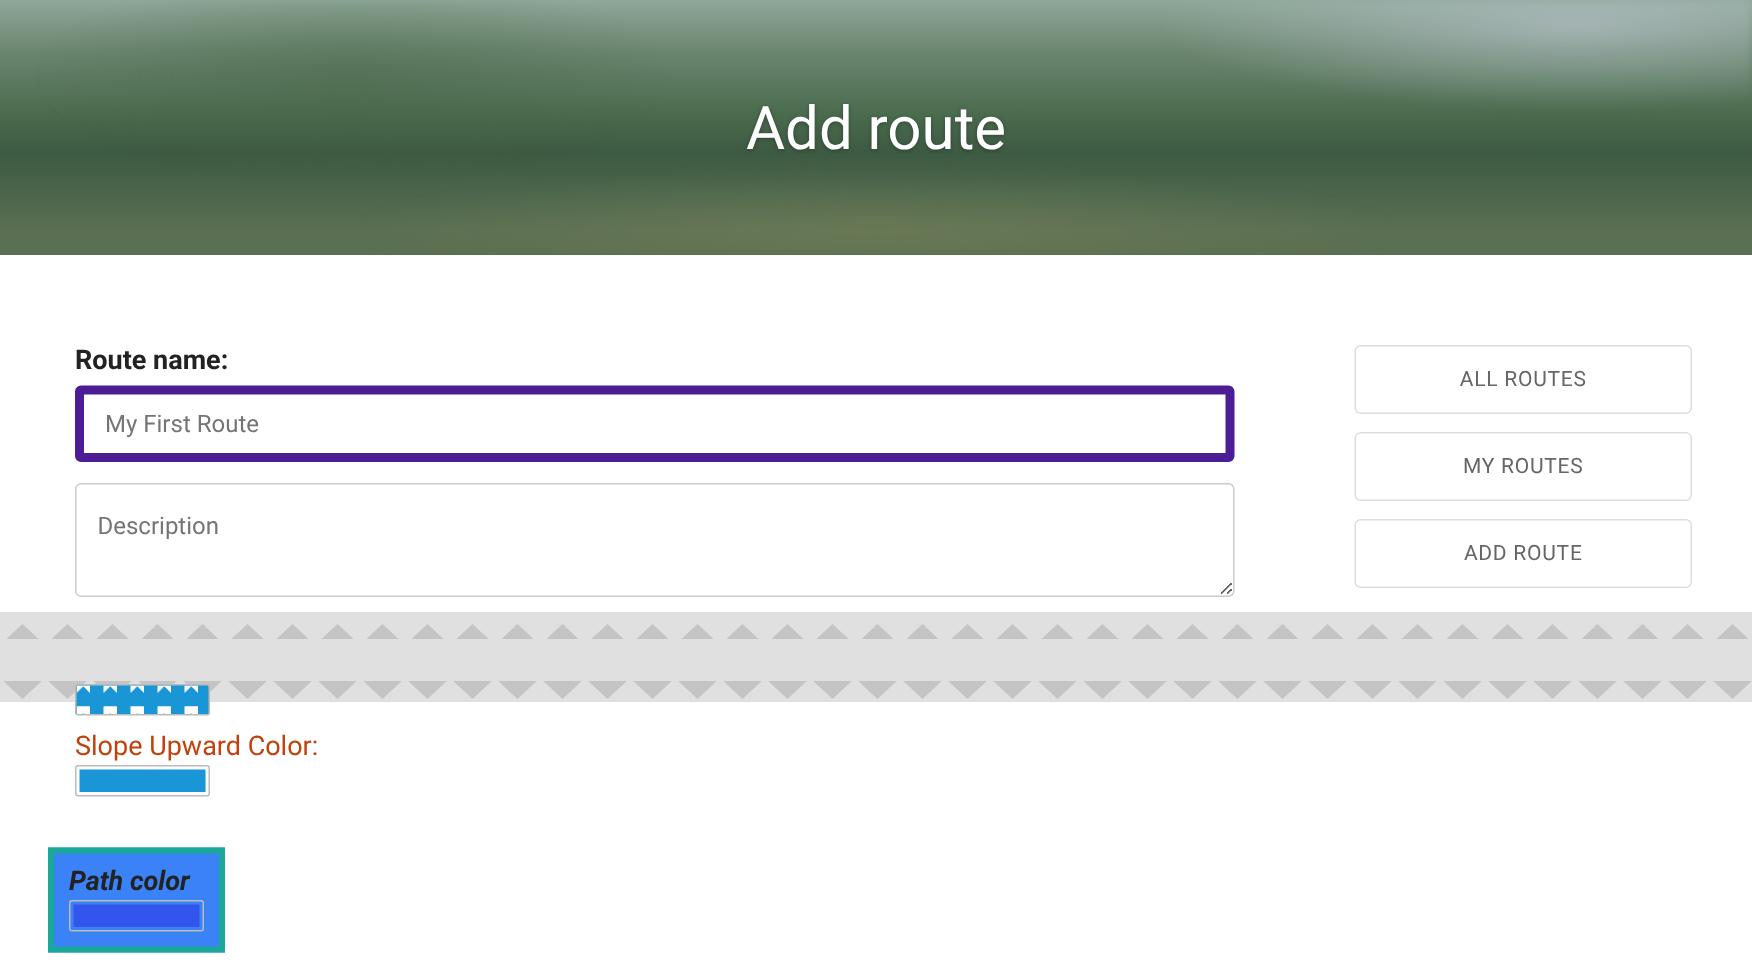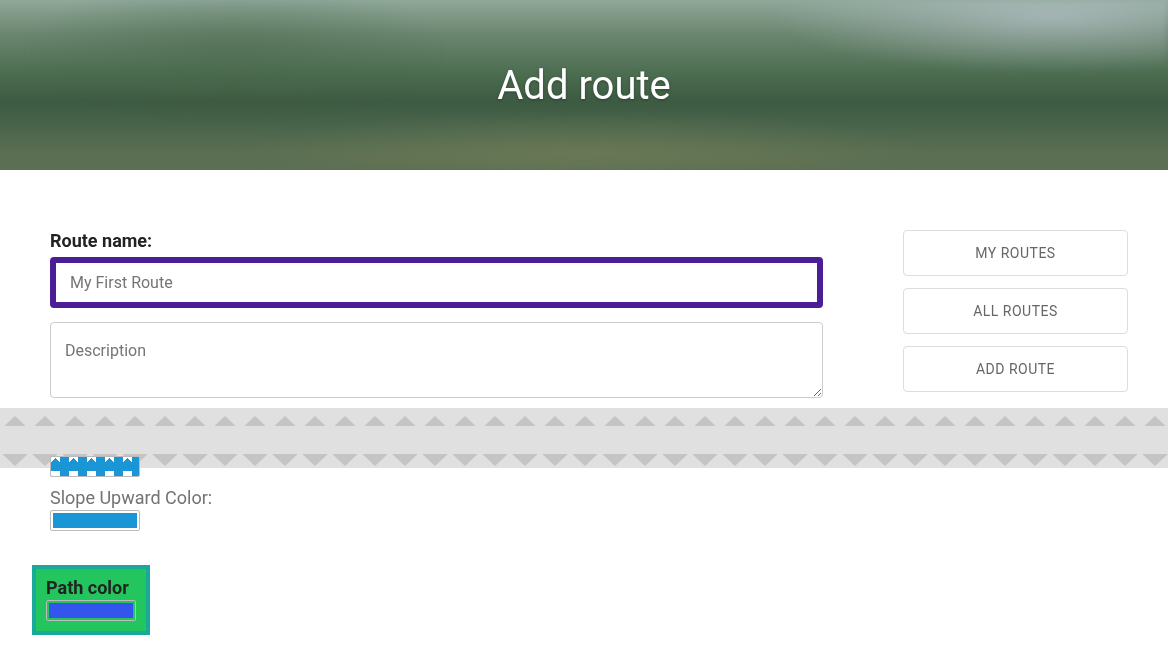--- a/index.html
+++ b/index.html
@@ -139,42 +139,43 @@
     .small-swatch-zigzag::before {
       content: "";
       position: absolute;
       inset: 0;
       background:
         linear-gradient(135deg, #fff 25%, transparent 25%) 0 -4px / 18px 18px,
         linear-gradient(-135deg, #fff 25%, transparent 25%) 9px -4px / 18px 18px;
     }
     .plain-label {
       font-size: 18px;
-      color: #737373;
+      color: #c2410c;
       margin-top: 10px;
     }
     .color-swatch {
       width: 90px;
       height: 21px;
       border: 1px solid #bbb;
       border-radius: 2px;
       padding: 2px;
       margin-top: 2px;
     }
     .color-swatch-inner {
       width: 100%;
       height: 100%;
     }
     .highlight-box {
       display: inline-block;
       border: 4px solid #1aa89b;
-      background: #22c55e;
+      background: #3b82f6;
       padding: 8px 10px 10px 10px;
       margin-top: 34px;
       margin-left: -18px;
+      font-style: italic;
     }
     .highlight-box .field-label {
       margin-bottom: 2px;
     }
   </style>
 </head>
 <body>
 
 <div class="hero">
   <h1 class="hero-title">Add route</h1>
@@ -182,22 +183,22 @@
 
 <div class="content">
   <div class="form-area">
     <label class="field-label">Route name:</label>
     <input type="text" class="text-input" placeholder="My First Route" style="">
 
     <textarea class="textarea" placeholder="Description" style=""></textarea>
   </div>
 
   <div class="sidebar">
+    <button class="nav-button">ALL ROUTES</button>
     <button class="nav-button">MY ROUTES</button>
-    <button class="nav-button">ALL ROUTES</button>
     <button class="nav-button">ADD ROUTE</button>
     <div class="maps-legend-title">Maps Legend</div>
   </div>
 </div>
 
 <div class="zigzag">
   <svg width="1168" height="60" viewBox="0 0 1168 60" preserveAspectRatio="none">
     <defs>
       <pattern id="zigtop" x="0" y="0" width="30" height="60" patternUnits="userSpaceOnUse">
         <path d="M0 22 L15 8 L30 22 L30 60 L0 60 Z" fill="#e0e0e0"></path>

